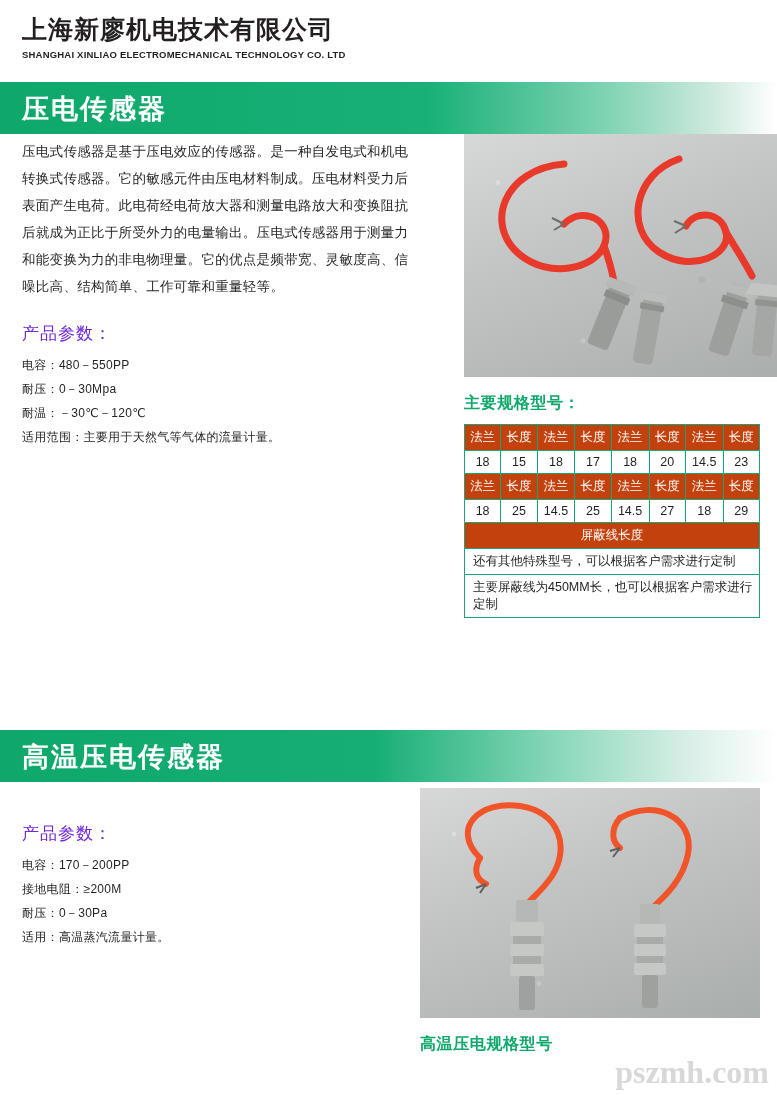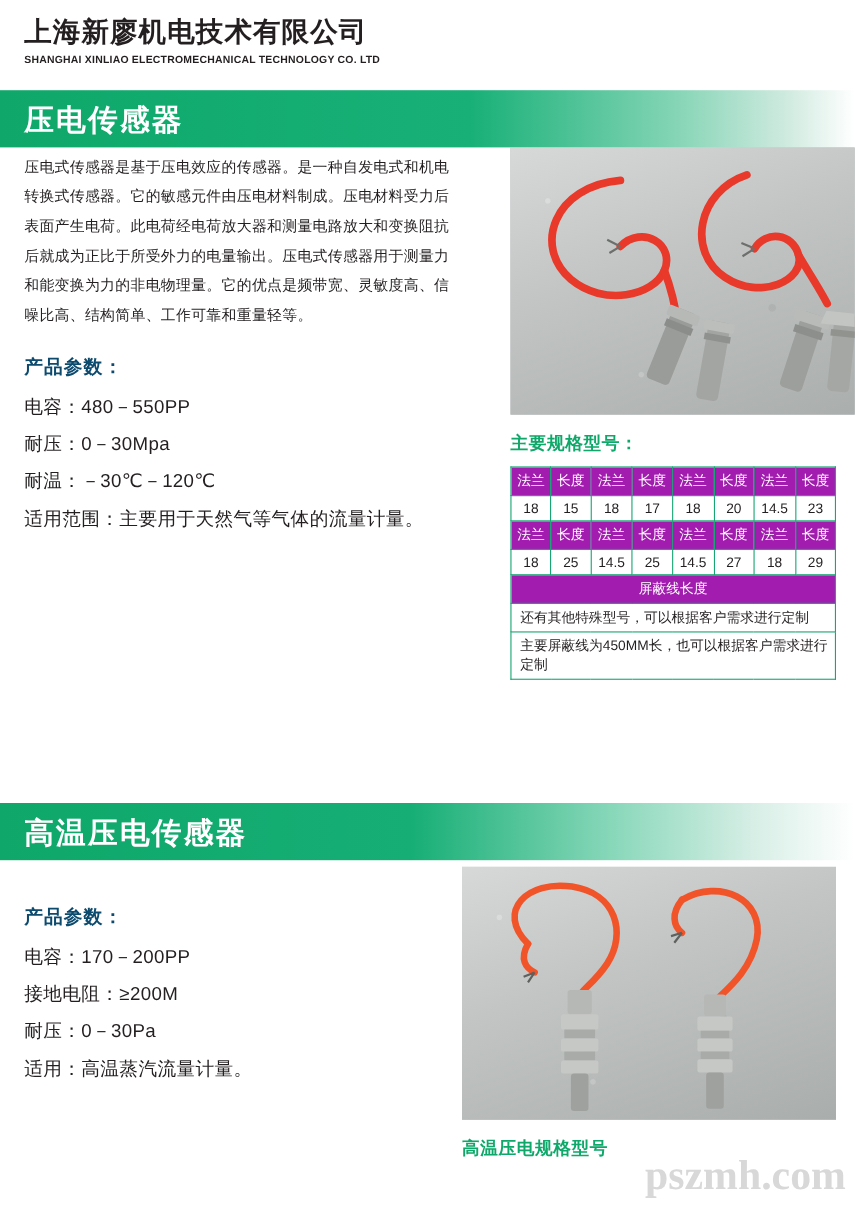--- a/index.html
+++ b/index.html
@@ -77,26 +77,26 @@
     width: 340px;
   }
   .para {
     font-size: 13.5px;
     line-height: 2.0;
     color: #231f20;
     letter-spacing: 0.3px;
   }
   .subhead {
     font-size: 17px;
-    font-weight: bold;
-    color: #0c4a6e;
+    font-weight: normal;
+    color: #6d28d9;
     letter-spacing: 1px;
   }
   .spec-line {
-    font-size: 17px;
+    font-size: 12px;
     line-height: 2.0;
     color: #231f20;
     letter-spacing: 0.3px;
   }
 
   
   .photo {
     position: relative;
     overflow: hidden;
     background: #b9bcbd;
@@ -130,40 +130,40 @@
   }
   table.spec td, table.spec th {
     border: 1px solid #17a673;
     text-align: center;
     padding: 4px 2px;
     font-weight: normal;
     color: #231f20;
     height: 22px;
   }
   table.spec th {
-    background: #a21caf;
+    background: #c2410c;
     color: #ffffff;
     font-weight: normal;
     font-size: 12.5px;
   }
   table.spec td.note {
     text-align: left;
     padding-left: 8px;
     font-size: 12.5px;
   }
   table.spec th.full {
     text-align: center;
   }
 
   
   .watermark {
     position: absolute;
     right: 8px;
     bottom: 4px;
-    font-size: 38px;
+    font-size: 32px;
     font-weight: bold;
     color: #d8d8d8;
     letter-spacing: 0px;
     font-family: "Liberation Serif", serif;
     z-index: 50;
   }
 </style>
 </head>
 <body>
 

